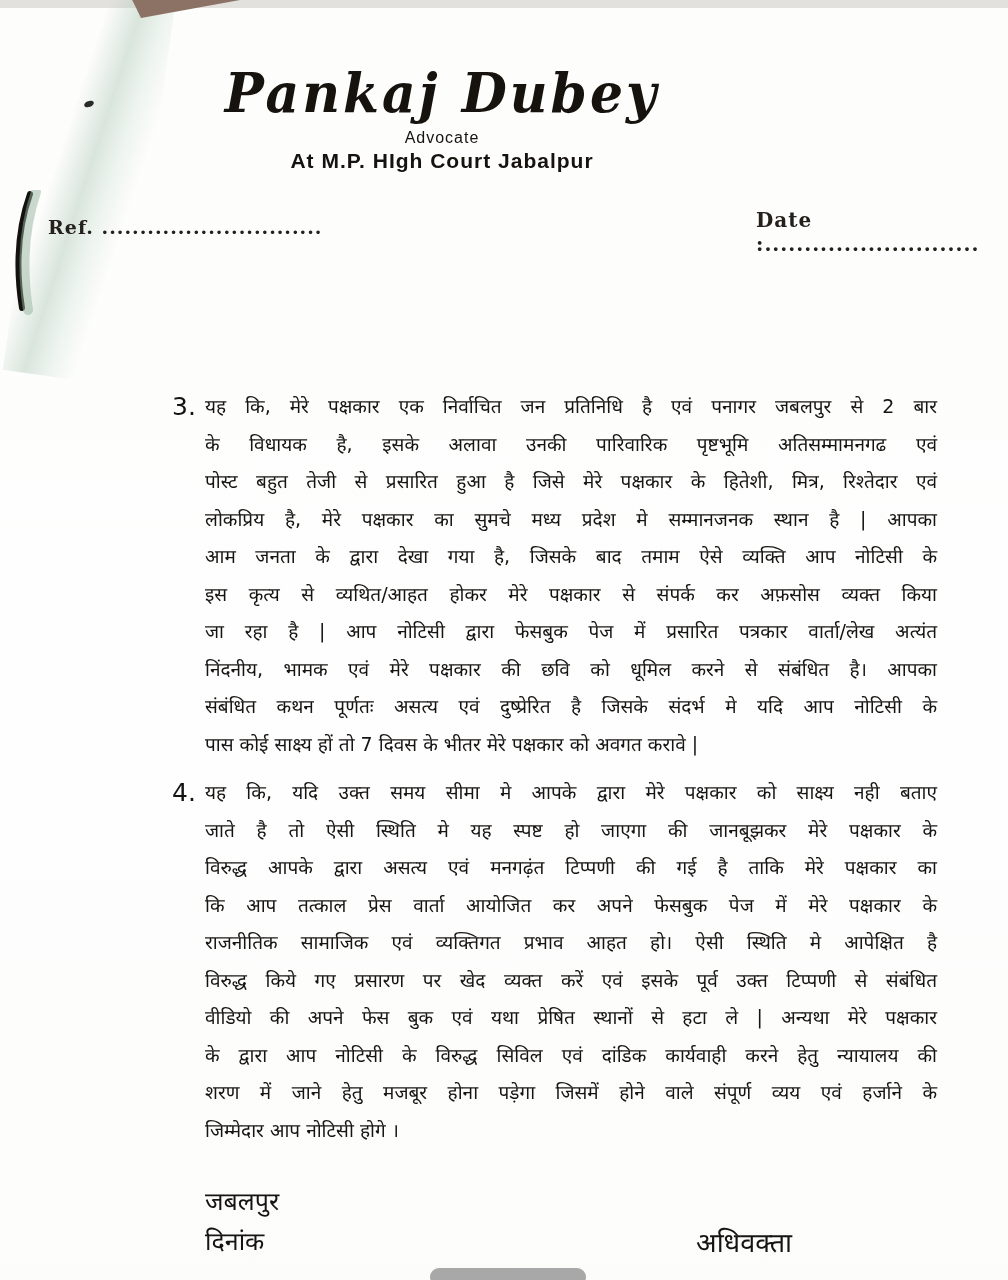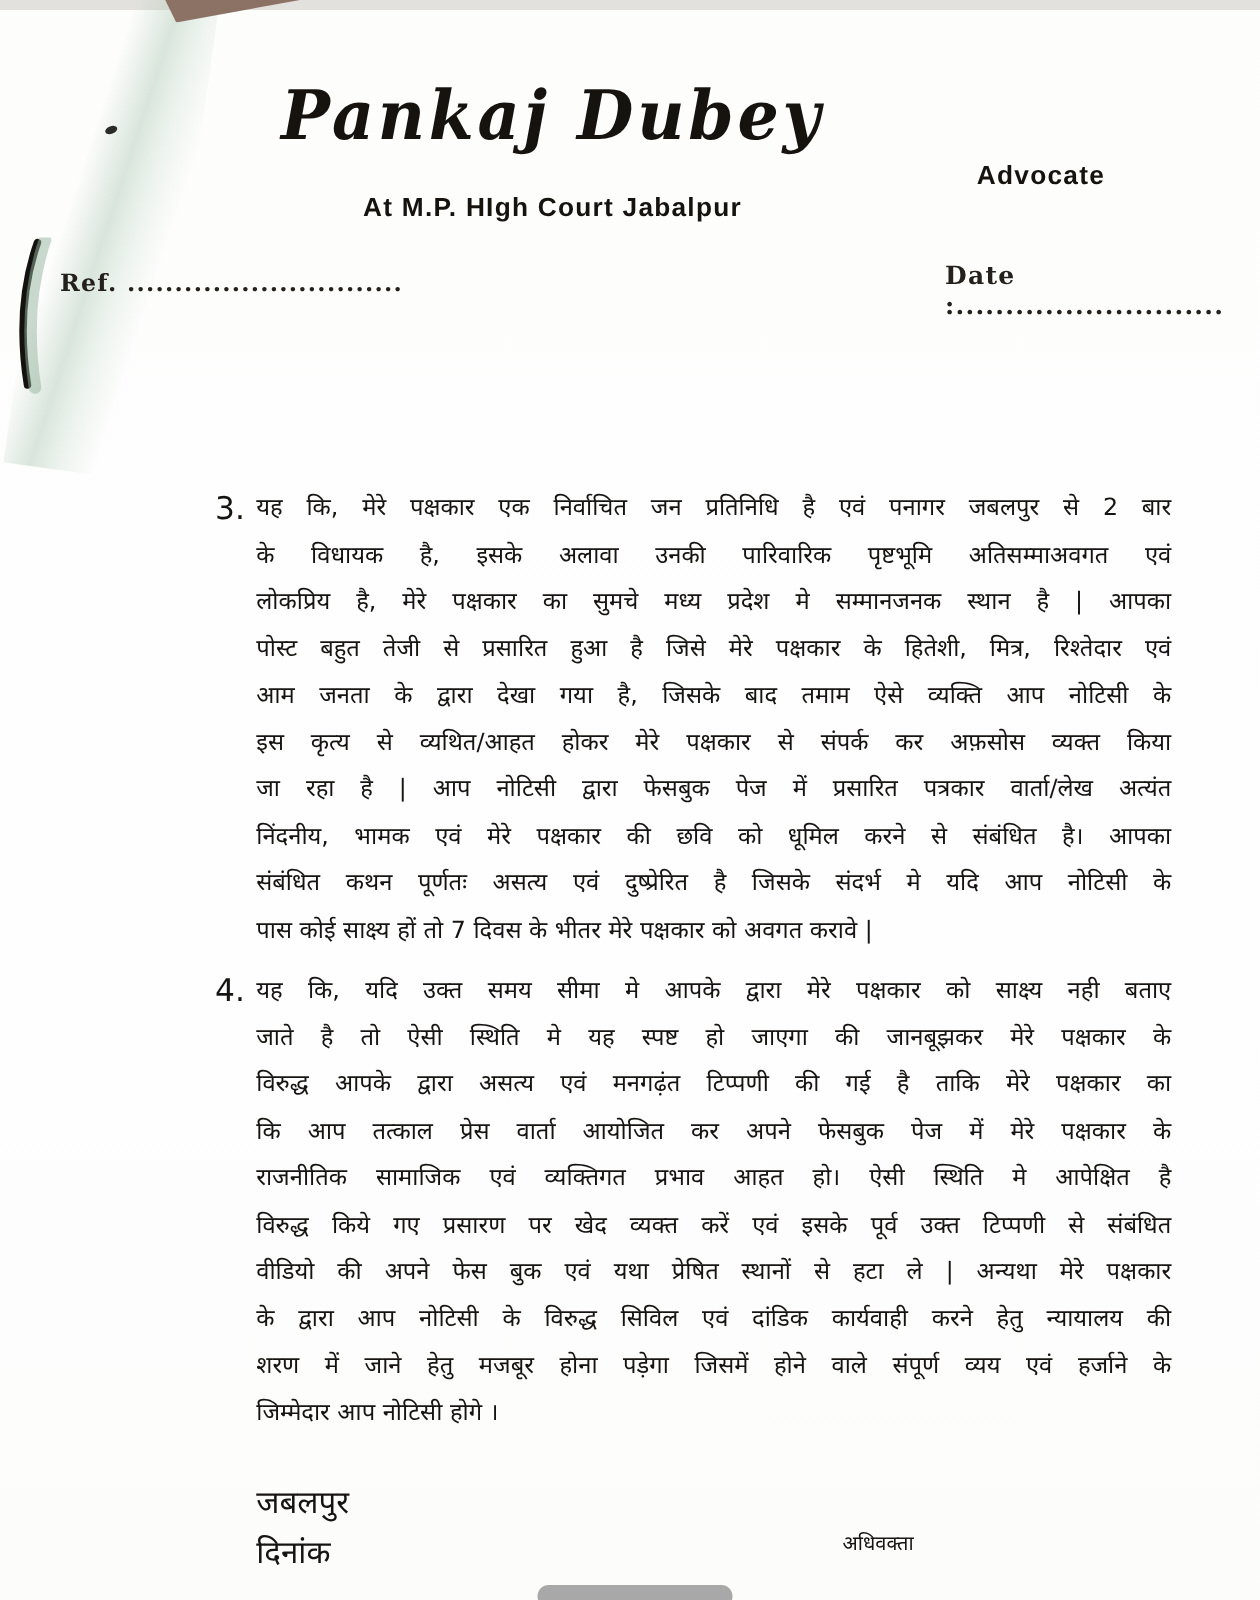--- a/index.html
+++ b/index.html
@@ -36,21 +36,21 @@
     background:#2a2a28;border-radius:50%;transform:rotate(-20deg);
   }
   
   .letterhead{position:absolute;top:62px;left:0;width:884px;text-align:center;color:#16130f;}
   .lh-name{
     font-family:"DejaVu Serif",serif;
     font-style:italic;font-weight:bold;
     font-size:52px;letter-spacing:3px;
     transform:scaleY(1.05);
   }
-  .lh-title{font-family:"Liberation Sans",sans-serif;font-weight:bold;font-size:21px;margin-top:6px;letter-spacing:1px;text-align:right;}
+  .lh-title{font-family:"Liberation Sans",sans-serif;font-weight:normal;font-size:16px;margin-top:6px;letter-spacing:1px;}
   .lh-sub{font-family:"Liberation Sans",sans-serif;font-weight:bold;font-size:21px;margin-top:2px;letter-spacing:1px;text-align:center;}
   
   .ref-line{
     position:absolute;top:216px;left:48px;
     font-family:"DejaVu Serif",serif;font-size:19px;font-weight:bold;color:#24201c;
     letter-spacing:1px;
   }
   .date-line{
     position:absolute;top:208px;left:756px;
     font-family:"DejaVu Serif",serif;font-size:20px;font-weight:bold;color:#24201c;
@@ -68,21 +68,21 @@
   }
   .body-line{
     font-size:19px;line-height:37.5px;
     text-align:justify;text-align-last:justify;
     width:732px;white-space:nowrap;
   }
   .body-line.last{text-align-last:left;white-space:normal;}
   
   .footer-place{position:absolute;top:1183px;left:205px;font-size:25px;color:#161412;text-align:center;}
   .footer-date{position:absolute;top:1223px;left:205px;font-size:25px;color:#161412;}
-  .footer-sign{position:absolute;top:1223px;left:674px;font-size:16px;color:#161412;}
+  .footer-sign{position:absolute;top:1223px;left:696px;font-size:27px;color:#161412;}
   
   .bottom-pill{
     position:absolute;top:1268px;left:430px;width:156px;height:18px;
     background:#a8a8a8;border-radius:10px;
   }
 </style>
 </head>
 <body>
 
 <div class="page">
@@ -102,23 +102,23 @@
     <div class="lh-sub">At M.P. HIgh Court Jabalpur</div>
   </header>
 
   <div class="ref-line">Ref. .............................</div>
   <div class="date-line">Date :...........................</div>
 
   <main class="letter-body" id="letter-body">
       <div class="para">
         <span class="para-number">3.</span>
         <div class="body-line">यह कि, मेरे पक्षकार एक निर्वाचित जन प्रतिनिधि है एवं पनागर जबलपुर से 2 बार</div>
-        <div class="body-line">के विधायक है, इसके अलावा उनकी पारिवारिक पृष्टभूमि अतिसम्माअवगत एवं</div>
+        <div class="body-line">के विधायक है, इसके अलावा उनकी पारिवारिक पृष्टभूमि अतिसम्मामनगढ एवं</div>
+        <div class="body-line">पोस्ट बहुत तेजी से प्रसारित हुआ है जिसे मेरे पक्षकार के हितेशी, मित्र, रिश्तेदार एवं</div>
         <div class="body-line">लोकप्रिय है, मेरे पक्षकार का सुमचे मध्य प्रदेश मे सम्मानजनक स्थान है | आपका</div>
-        <div class="body-line">पोस्ट बहुत तेजी से प्रसारित हुआ है जिसे मेरे पक्षकार के हितेशी, मित्र, रिश्तेदार एवं</div>
         <div class="body-line">आम जनता के द्वारा देखा गया है, जिसके बाद तमाम ऐसे व्यक्ति आप नोटिसी के</div>
         <div class="body-line">इस कृत्य से व्यथित/आहत होकर मेरे पक्षकार से संपर्क कर अफ़सोस व्यक्त किया</div>
         <div class="body-line">जा रहा है | आप नोटिसी द्वारा फेसबुक पेज में प्रसारित पत्रकार वार्ता/लेख अत्यंत</div>
         <div class="body-line">निंदनीय, भामक एवं मेरे पक्षकार की छवि को धूमिल करने से संबंधित है। आपका</div>
         <div class="body-line">संबंधित कथन पूर्णतः असत्य एवं दुष्प्रेरित है जिसके संदर्भ मे यदि आप नोटिसी के</div>
         <div class="body-line last">पास कोई साक्ष्य हों तो 7 दिवस के भीतर मेरे पक्षकार को अवगत करावे |</div>
       </div>
       <div class="para">
         <span class="para-number">4.</span>
         <div class="body-line">यह कि, यदि उक्त समय सीमा मे आपके द्वारा मेरे पक्षकार को साक्ष्य नही बताए</div>

